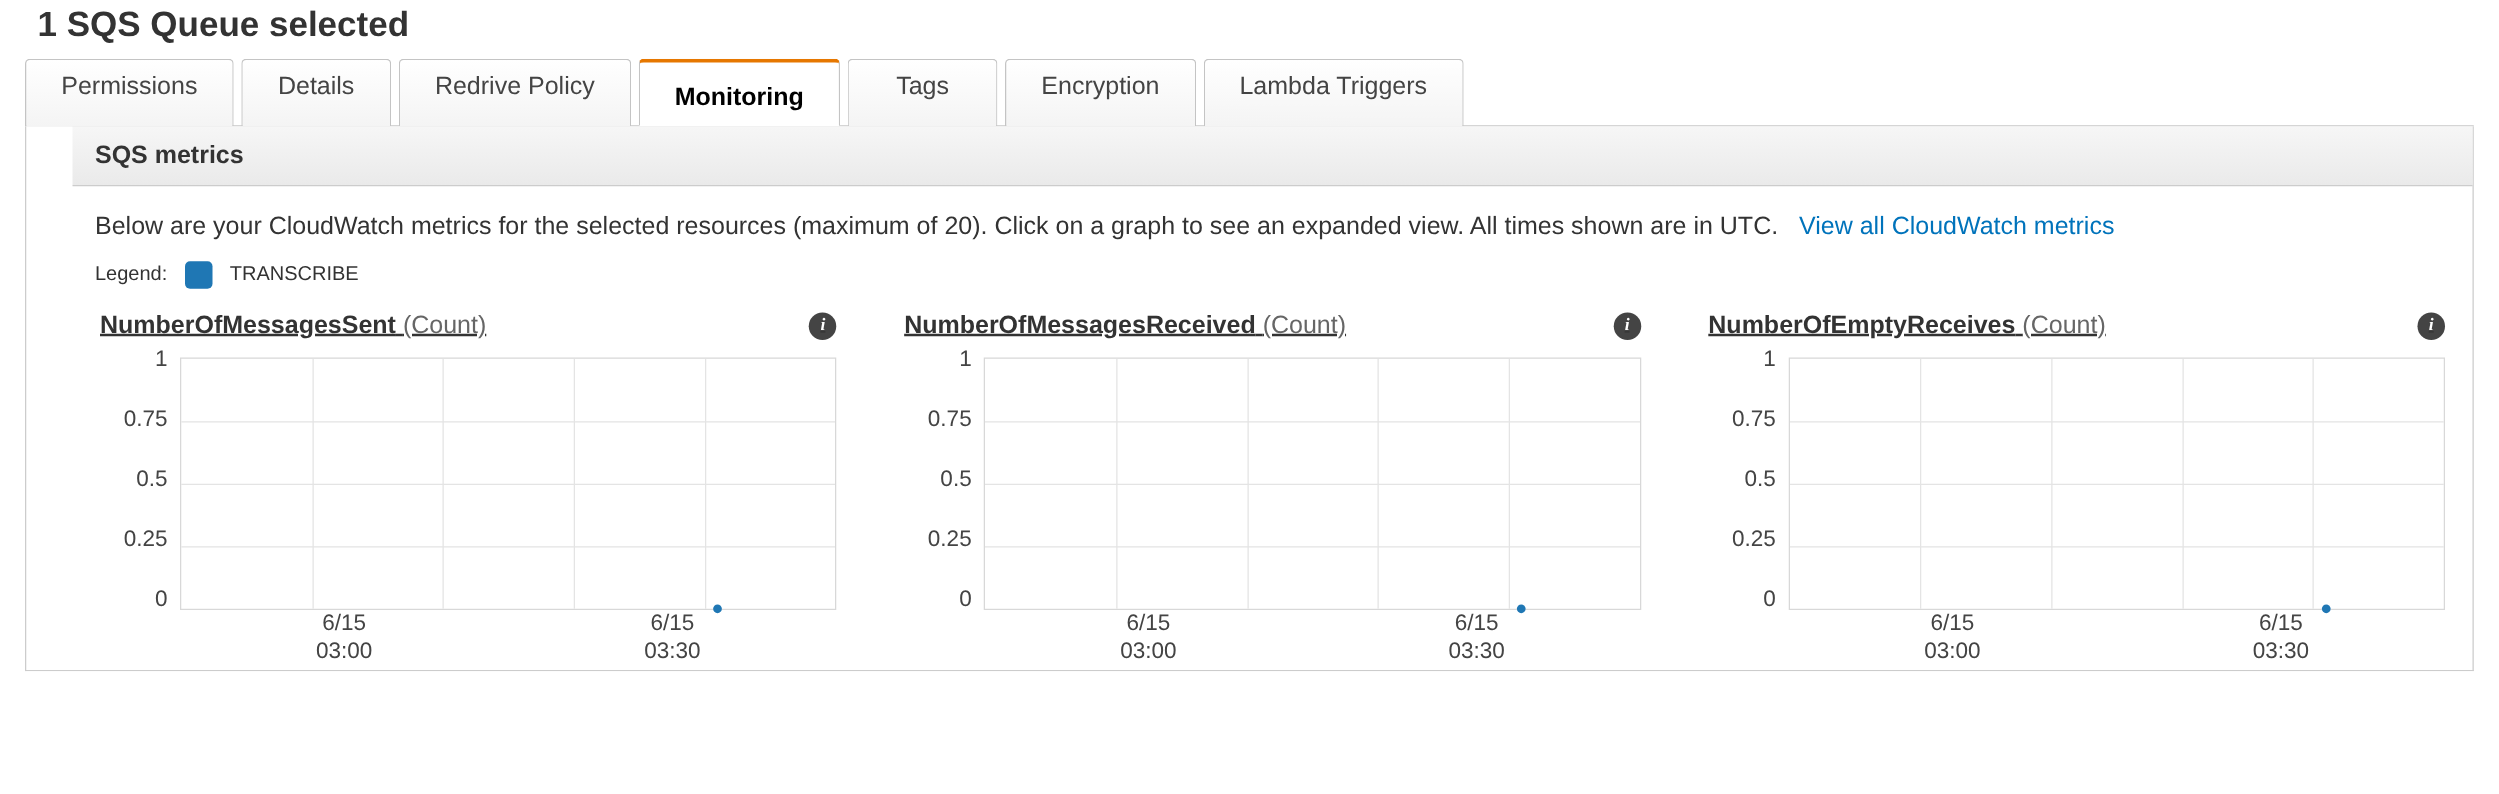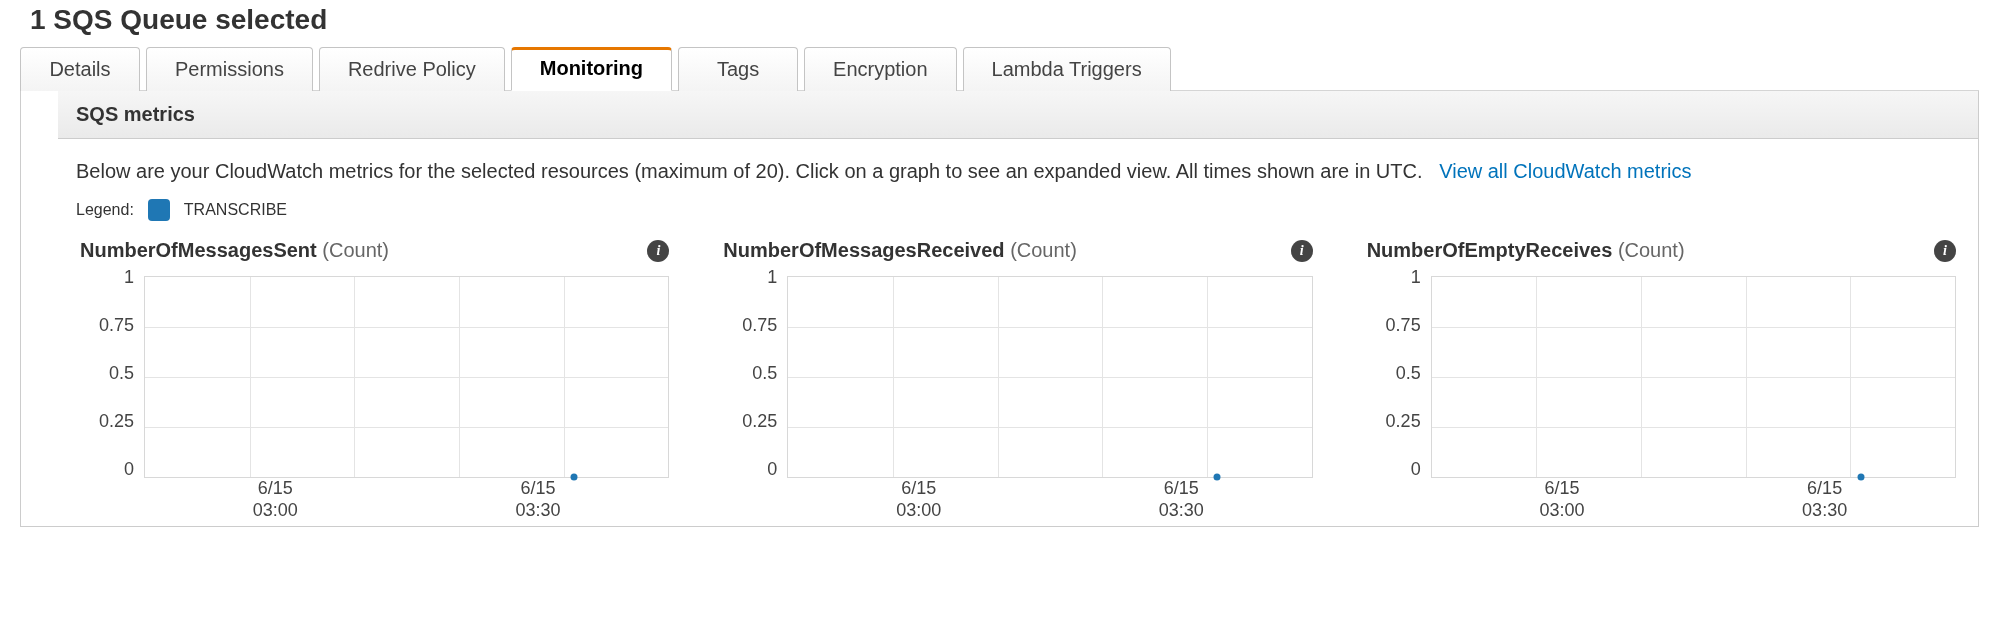--- a/index.html
+++ b/index.html
@@ -39,21 +39,21 @@
       position: relative;
       top: 1px;
       min-width: 120px;
       text-align: center;
     }
     .tab.active {
       background: #fff;
       font-weight: 700;
       color:#000;
       border-top: 3px solid #e67700;
-      padding-top: 7px;
+      padding-top: 17px;
       z-index: 2;
       border-bottom: 1px solid #fff;
     }
 
     .panel {
       border: 1px solid #ccc;
       border-top: none;
       padding-left: 37px;
     }
     .panel-title {
@@ -83,20 +83,21 @@
     .swatch {
       width: 22px; height: 22px;
       background: #1f77b4;
       border-radius: 4px;
     }
 
     .charts-row {
       display: flex;
       gap: 46px;
       align-items: center;
+      text-decoration: underline;
     }
     .chart-card { width: 680px; }
 
     .chart-title-row {
       display:flex; align-items:center; justify-content:space-between;
       padding: 0 4px 6px 4px;
     }
     .chart-title { font-size: 20px; }
     .chart-title .metric { font-weight:700; color:#333; }
     .chart-title .unit { color:#666; font-weight:400; }
@@ -155,22 +156,22 @@
     .x-tick { text-align:center; line-height:1.2; }
   </style>
 </head>
 <body>
 
 <div class="container">
 
   <div class="header">1 SQS Queue selected</div>
 
   <div class="tabs-row">
+    <div class="tab">Permissions</div>
     <div class="tab">Details</div>
-    <div class="tab">Permissions</div>
     <div class="tab">Redrive Policy</div>
     <div class="tab active">Monitoring</div>
     <div class="tab">Tags</div>
     <div class="tab">Encryption</div>
     <div class="tab">Lambda Triggers</div>
   </div>
 
   <div class="panel">
     <div class="panel-title">SQS metrics</div>
     <div class="panel-body">

